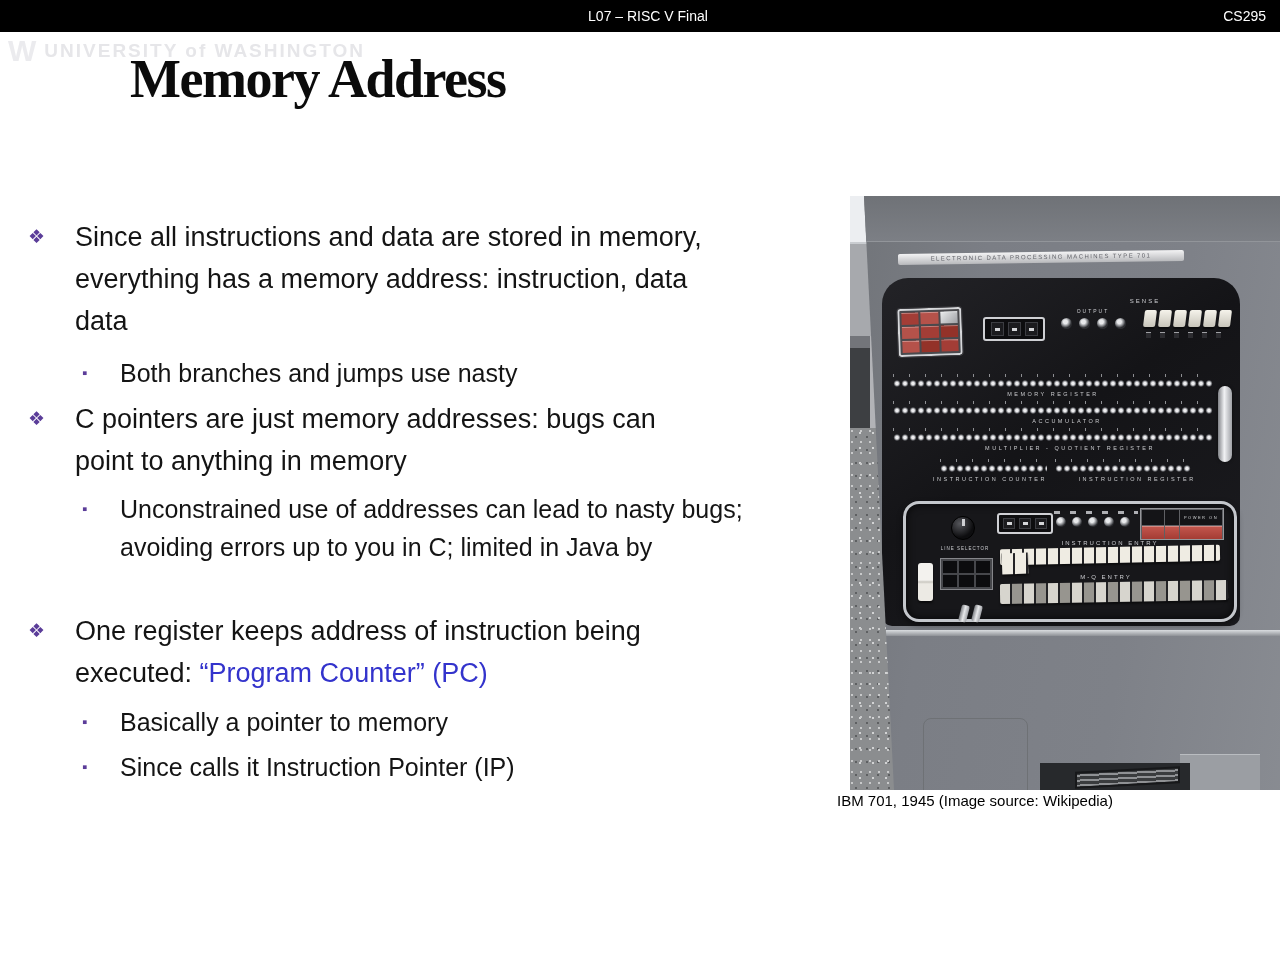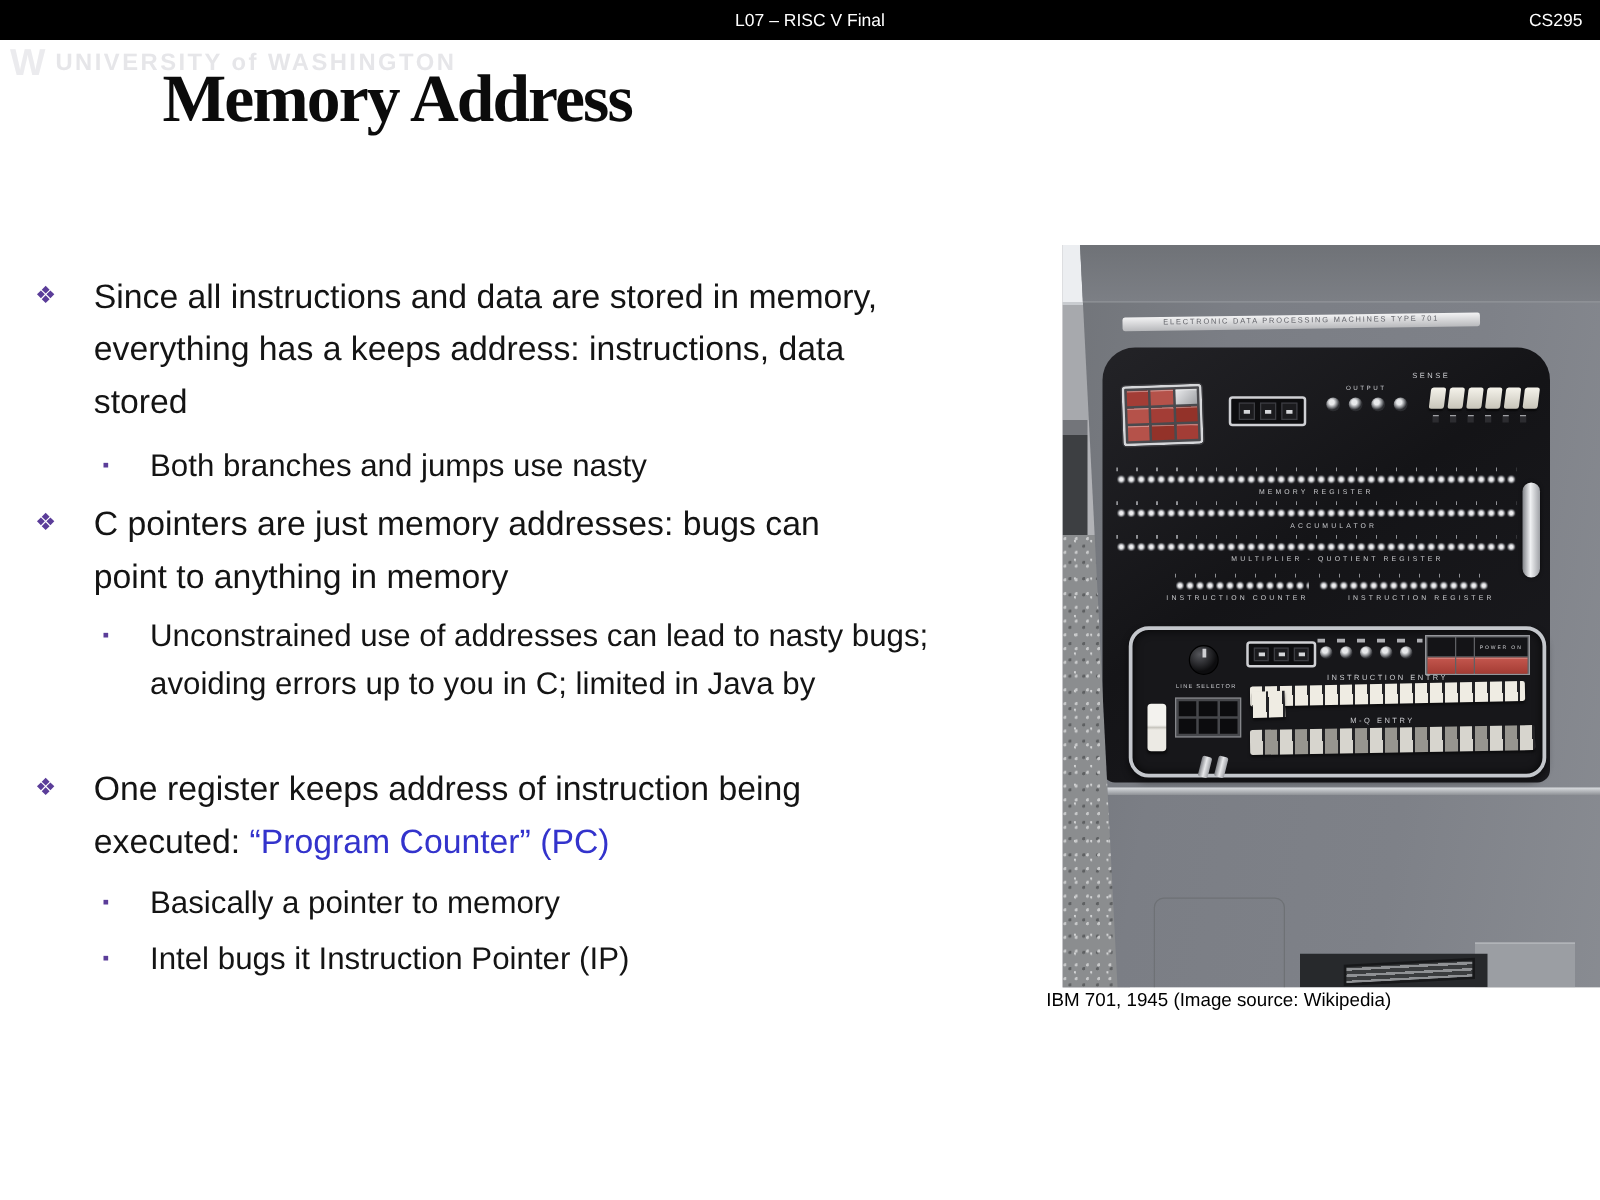--- a/index.html
+++ b/index.html
@@ -175,22 +175,22 @@
   </div>
 
   <div class="title">
     <div class="line2">Memory Address</div>
   </div>
 
   <div class="bullet l1" style="top:216px">
     <span class="marker">❖</span>
     <div class="lines">
       <div>Since all instructions and data are stored in memory,</div>
-      <div>everything has a keeps address: instructions, data</div>
-      <div>stored</div>
+      <div>everything has a memory address: instruction, data</div>
+      <div>data</div>
     </div>
   </div>
 
   <div class="bullet l2" style="top:354px">
     <span class="marker">▪</span>
     <div class="lines">
       <div>Both branches and jumps use nasty</div>
     </div>
   </div>
 
@@ -221,21 +221,21 @@
   <div class="bullet l2" style="top:703px">
     <span class="marker">▪</span>
     <div class="lines">
       <div>Basically a pointer to memory</div>
     </div>
   </div>
 
   <div class="bullet l2" style="top:748px">
     <span class="marker">▪</span>
     <div class="lines">
-      <div>Intel bugs it Instruction Pointer (IP)</div>
+      <div>Since calls it Instruction Pointer (IP)</div>
     </div>
   </div>
 
   <div class="photo">
     <div class="wall-tile"></div>
     <div class="wall"></div>
     <div class="dark-obj"></div>
     <div class="floor"></div>
 
     <div class="machine">

